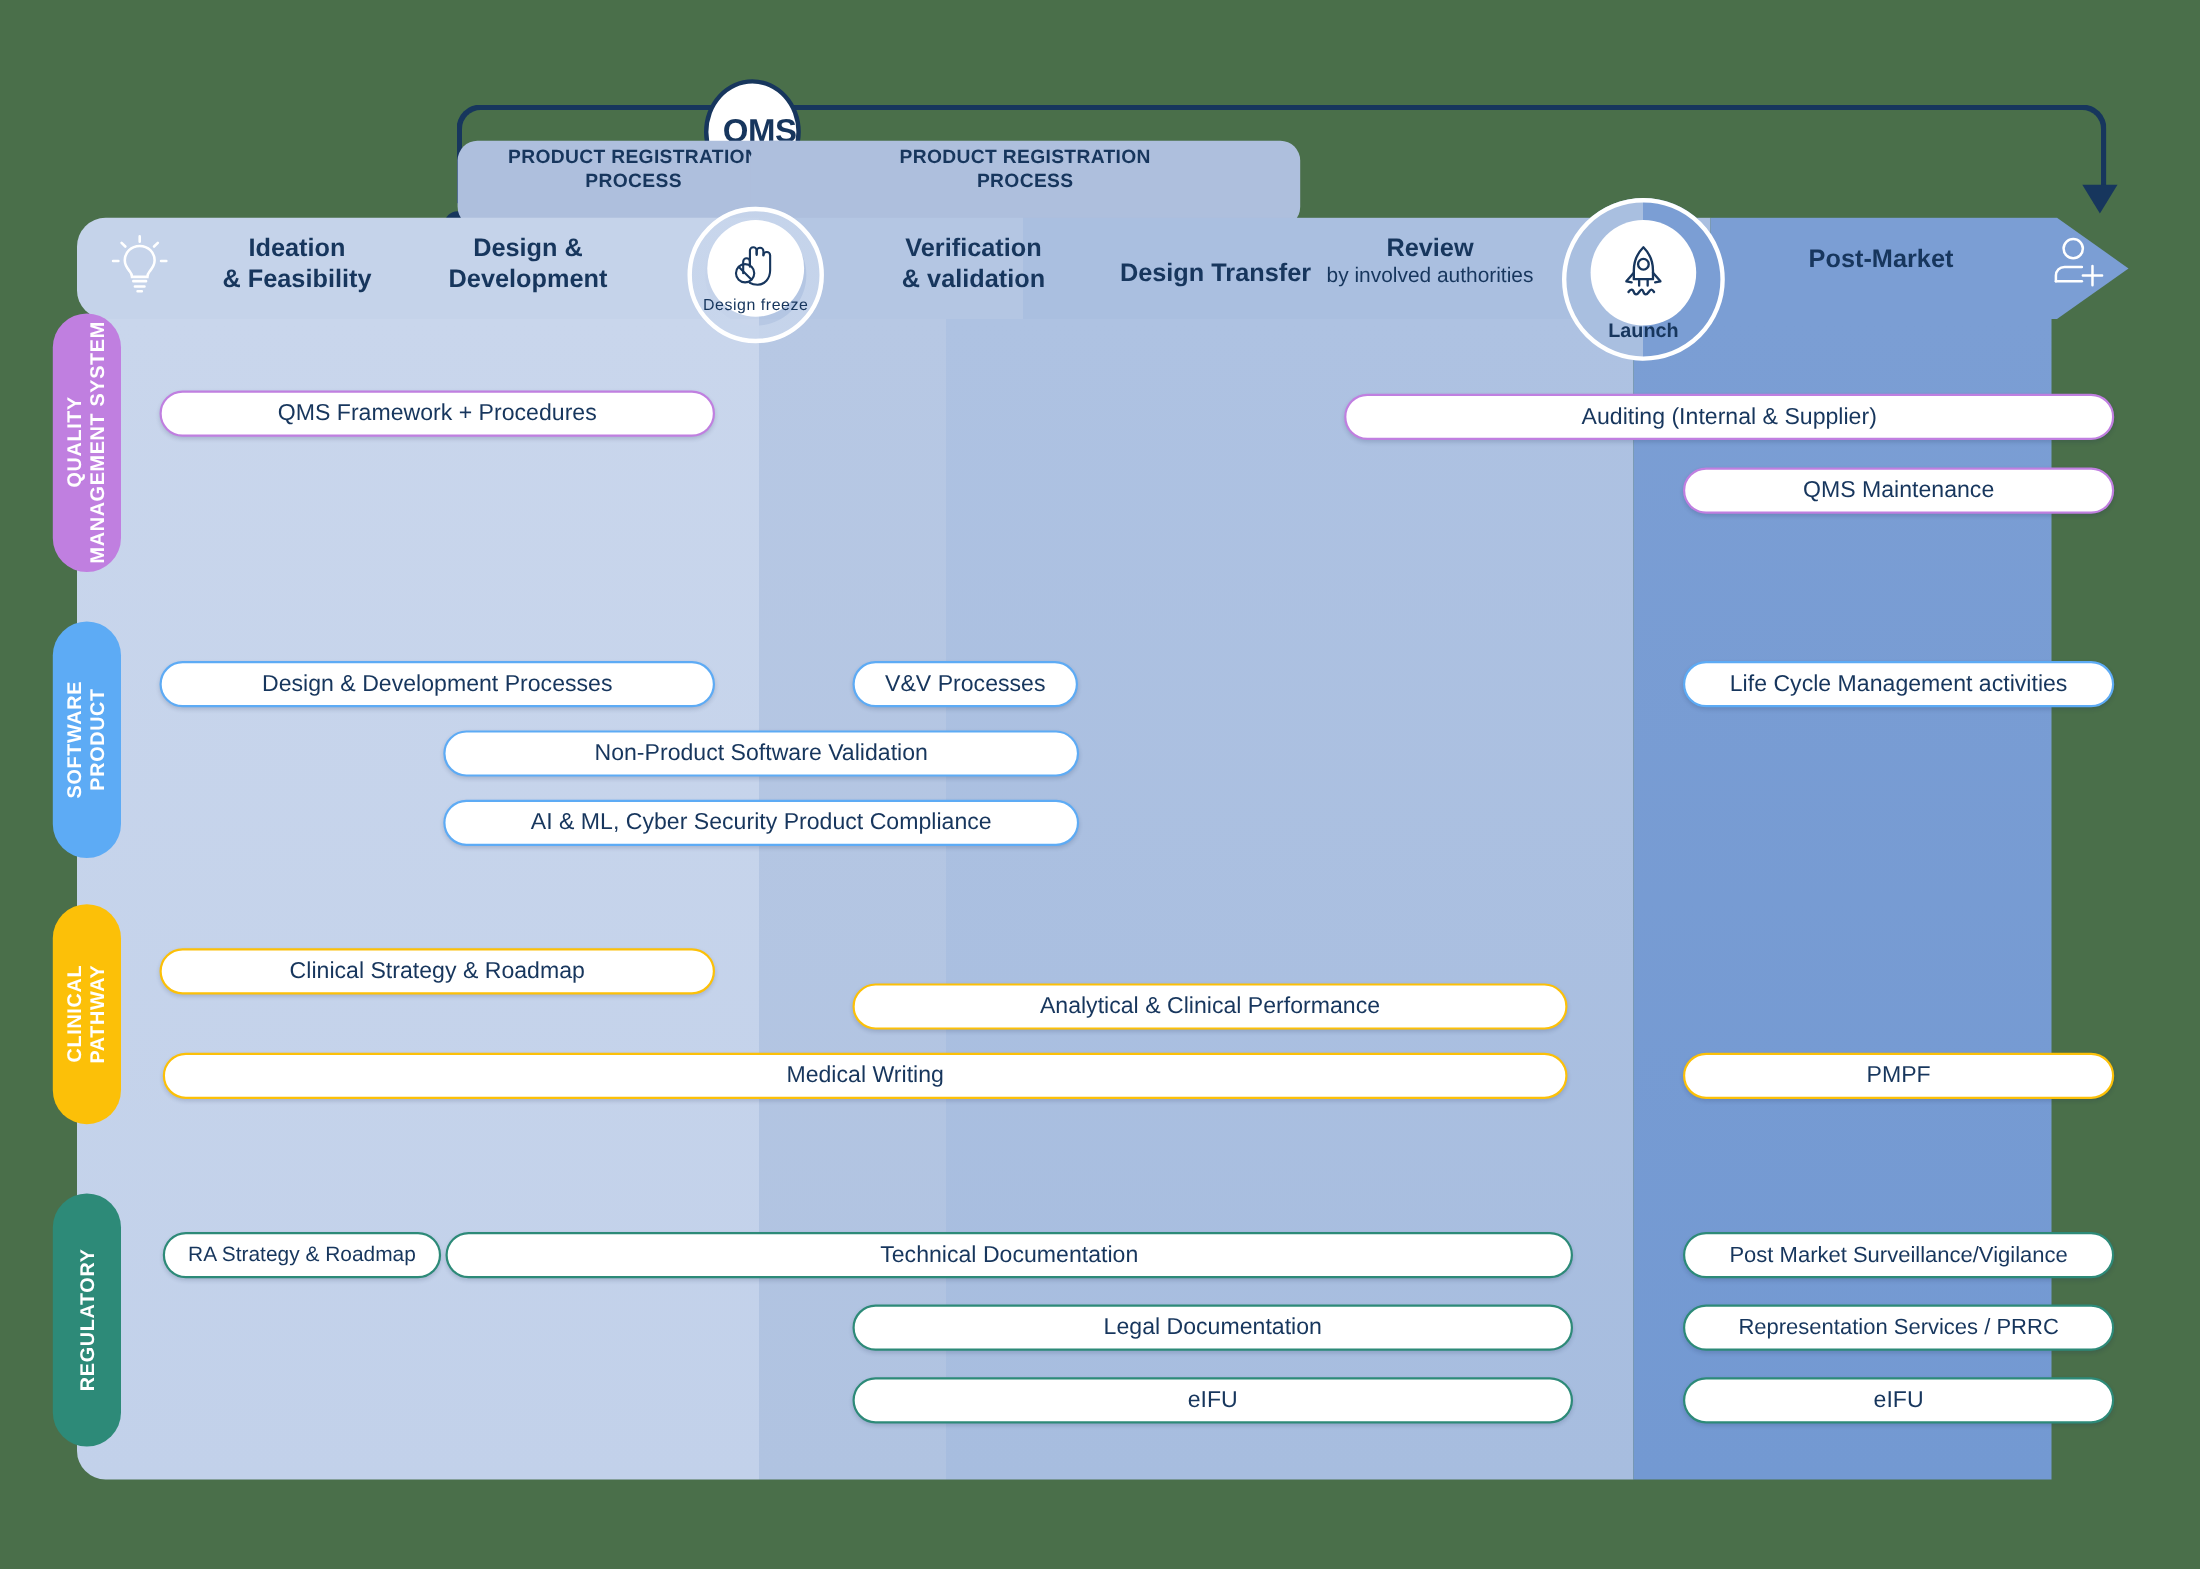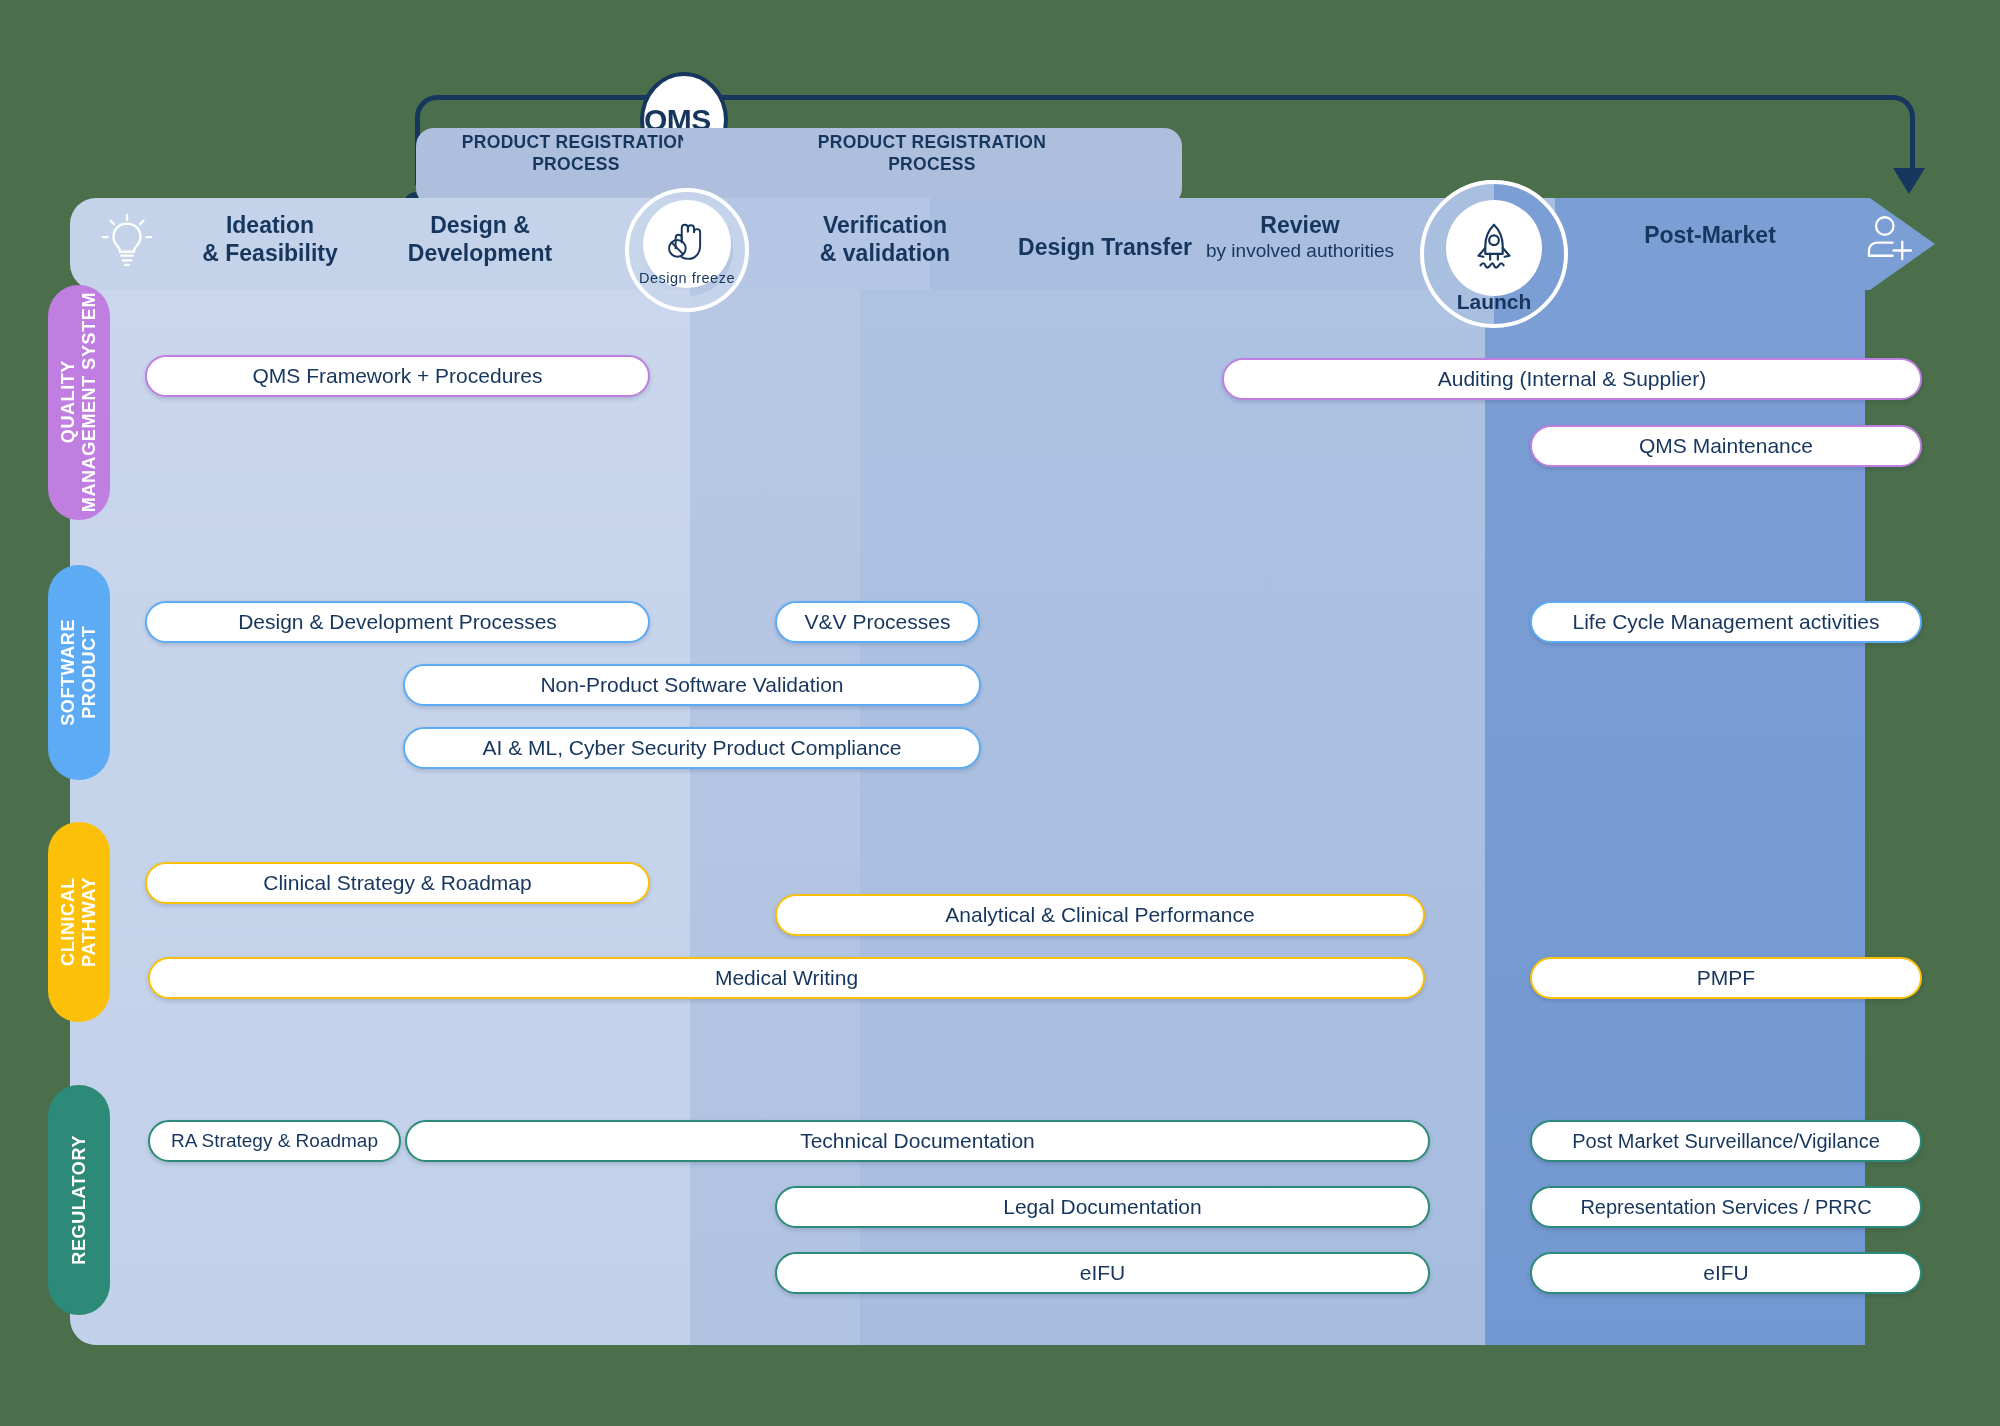--- a/index.html
+++ b/index.html
@@ -56,21 +56,21 @@
     position: absolute;
     left: 640px;
     top: 72px;
     width: 80px;
     height: 88px;
     border-radius: 50%;
     background: #ffffff;
     border: 4px solid #17365d;
     display: flex;
     align-items: center;
-    justify-content: flex-start;
+    justify-content: flex-end;
     font-weight: bold;
     font-size: 30px;
     color: #17365d;
     letter-spacing: -0.5px;
   }
 
   
   .prp {
     position: absolute;
     background: #aebfdd;
@@ -189,21 +189,21 @@
     left: 1420px; top: 180px;
     width: 148px; height: 148px;
     background: linear-gradient(90deg, #a9bfe0 0%, #a9bfe0 50%, #7b9ed4 50%, #7b9ed4 100%);
   }
   .launch .ms-inner { left: 26px; top: 20px; width: 96px; height: 96px; }
   .launch-text {
     position: absolute;
     left: 0; top: 110px;
     width: 148px;
     text-align: center;
-    font-size: 21px;
+    font-size: 18px;
     font-weight: bold;
     color: #17365d;
   }
 
   
   .cat {
     position: absolute;
     left: 48px;
     width: 62px;
     border-radius: 31px;

